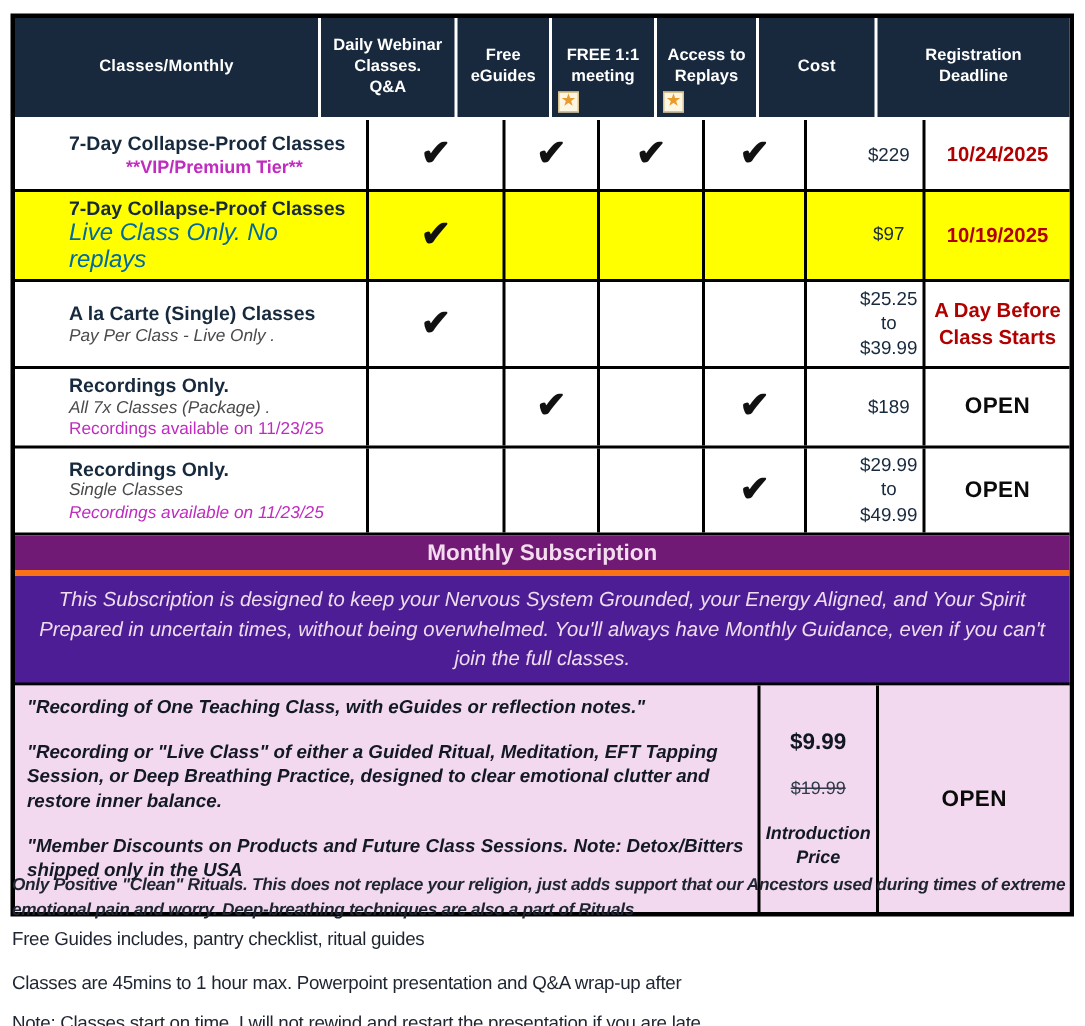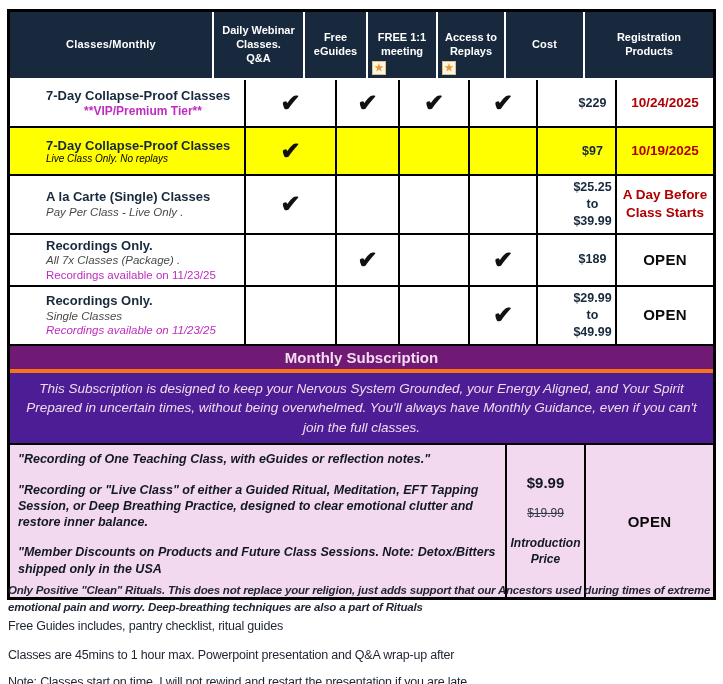--- a/index.html
+++ b/index.html
@@ -59,30 +59,30 @@
     justify-content: center;
     padding: 3px 4px;
     min-height: 46px;
   }
   .trow .cell:last-child { border-right: none; }
   .row-yellow { background: #ffff00; }
 
   .class-cell { align-items: flex-start; text-align: left; }
   .row-title { font-weight: bold; font-size: 13px; line-height: 1.2; color: #17293d; }
   .sub-magenta { font-weight: bold; font-size: 12px; color: #bf2cbf; width: 100%; text-align: center; }
-  .sub-italic-navy { font-style: italic; font-size: 10px; color: #000000; }
+  .sub-italic-navy { font-style: italic; font-size: 16px; color: #0369a1; }
   .sub-italic-gray { font-style: italic; font-size: 11.5px; color: #4a4a4a; line-height: 1.25; }
   .note-magenta { font-size: 11.5px; color: #bf2cbf; line-height: 1.25; }
   .note-magenta.italic { font-style: italic; }
 
   .check-cell { align-items: center; text-align: center; }
   .check-mark { font-size: 24px; font-weight: bold; color: #111; line-height: 1; }
 
   .cost-cell { align-items: center; text-align: center;
-    font-weight: bold; font-size: 12.5px; color: #17293d; white-space: pre-line; line-height: 1.35; margin-left: 32px; }
+    font-weight: normal; font-size: 12.5px; color: #17293d; white-space: pre-line; line-height: 1.35; margin-left: 32px; }
   .deadline-cell { align-items: center; text-align: center;
     font-weight: bold; font-size: 13.5px; white-space: pre-line; line-height: 1.35; }
   .deadline-red { color: #b00000; }
   .deadline-open { color: #0b0b0b; font-size: 15px; letter-spacing: 0.3px; }
 
   
   .band-title {
     background: #701a75; border-bottom: 4px solid #f97316;
     min-height: 27px; display: flex; align-items: center; justify-content: center;
     color: #f3dcee; font-weight: bold; font-size: 15px;
@@ -147,21 +147,21 @@
 meeting</span>
         <span class="star-box">★</span>
       </div>
       <div class="hcell">
         <span>Access to
 Replays</span>
         <span class="star-box">★</span>
       </div>
       <div class="hcell h-big">Cost</div>
       <div class="hcell h-deadline">Registration
-Products</div>
+Deadline</div>
     </div>
 
     <div class="grid7 trow">
       <div class="cell class-cell">
         <span class="row-title">7-Day Collapse-Proof Classes</span>
         <span class="sub-magenta">**VIP/Premium Tier**</span>
       </div>
       <div class="cell check-cell">
           <span class="check-mark">✔</span>
         </div>

